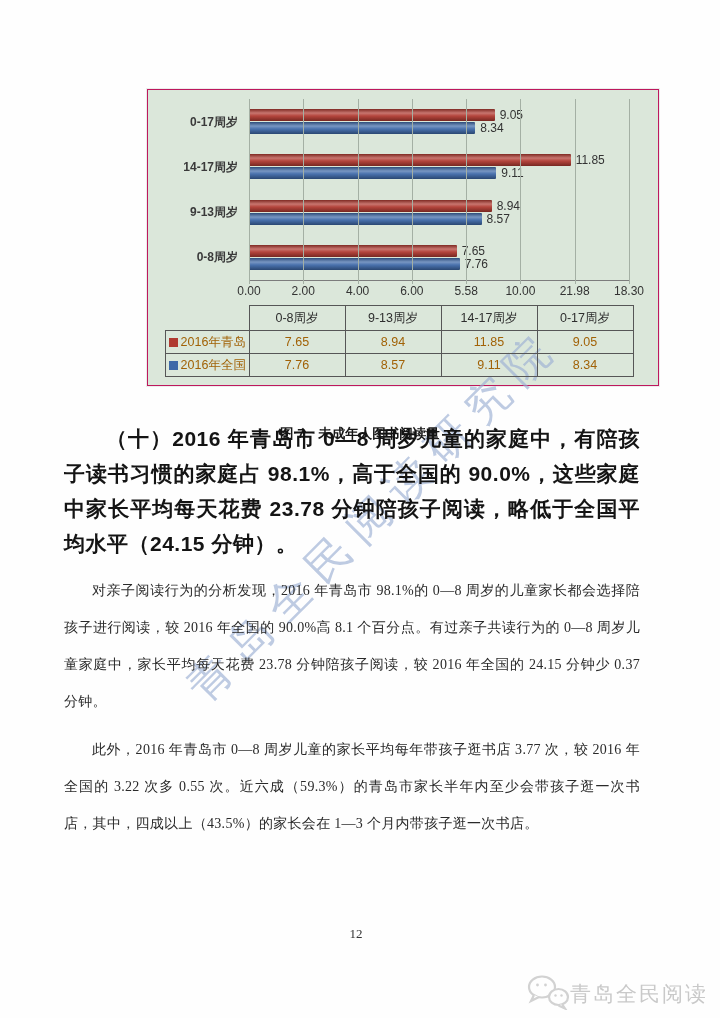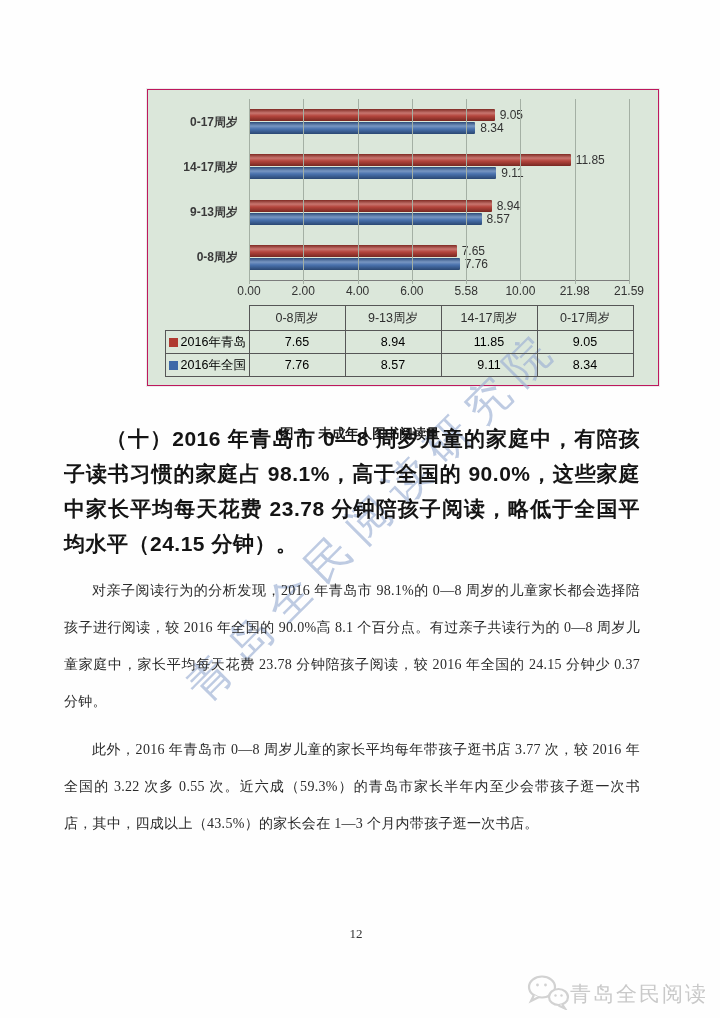--- a/index.html
+++ b/index.html
@@ -41,21 +41,21 @@
     height:12px; border-radius:1px;
     background-image:linear-gradient(180deg, rgba(0,0,0,0.28) 0%, rgba(255,255,255,0.30) 34%, rgba(255,255,255,0.06) 58%, rgba(0,0,0,0.32) 100%);
   }
   .bar-val { margin-left:5px; font-size:12px; color:#333; line-height:1; }
 
   .x-axis { position:absolute; left:101px; top:194px; width:380px; height:14px; }
   .xtick { position:absolute; top:0; transform:translateX(-50%); font-size:12px; color:#333; }
 
   .chart-table { position:absolute; left:17px; top:215px; border-collapse:collapse; table-layout:fixed; }
   .chart-table td, .chart-table th {
-    border:1px solid #565656; font-size:12.5px; font-weight:400; color:#000000;
+    border:1px solid #565656; font-size:12.5px; font-weight:400; color:#a16207;
     text-align:center; padding:0; height:22px; overflow:hidden; white-space:nowrap;
   }
   .chart-table thead th { height:24px; color:#2e2e2e; }
   .chart-table th.blank { border:none; background:transparent; }
   .legend-cell { text-align:left; padding-left:4px; font-size:12px; }
   .swatch { display:inline-block; width:9px; height:9px; margin-right:3px; vertical-align:-1px; }
 
   .fig-caption {
     position:absolute; left:0; right:0; top:393px; text-align:center;
     font-size:13.5px; font-weight:bold; color:#161616; z-index:2;margin-top:32px;
@@ -152,21 +152,21 @@
           <div class="gridline" style="left: 100%;"></div>
         </div>
       <div class="x-axis">
           <div class="xtick" style="left: 0%;">0.00</div>
           <div class="xtick" style="left: 14.2857%;">2.00</div>
           <div class="xtick" style="left: 28.5714%;">4.00</div>
           <div class="xtick" style="left: 42.8571%;">6.00</div>
           <div class="xtick" style="left: 57.1429%;">5.58</div>
           <div class="xtick" style="left: 71.4286%;">10.00</div>
           <div class="xtick" style="left: 85.7143%;">21.98</div>
-          <div class="xtick" style="left: 100%;">21.59</div>
+          <div class="xtick" style="left: 100%;">18.30</div>
         </div>
       <table class="chart-table">
         <thead>
             <tr>
               <th class="blank" style="width: 83px;"></th>
               <th style="width: 95px;">0-8周岁</th>
               <th style="width: 95px;">9-13周岁</th>
               <th style="width: 95px;">14-17周岁</th>
               <th style="width: 95px;">0-17周岁</th>
             </tr>

